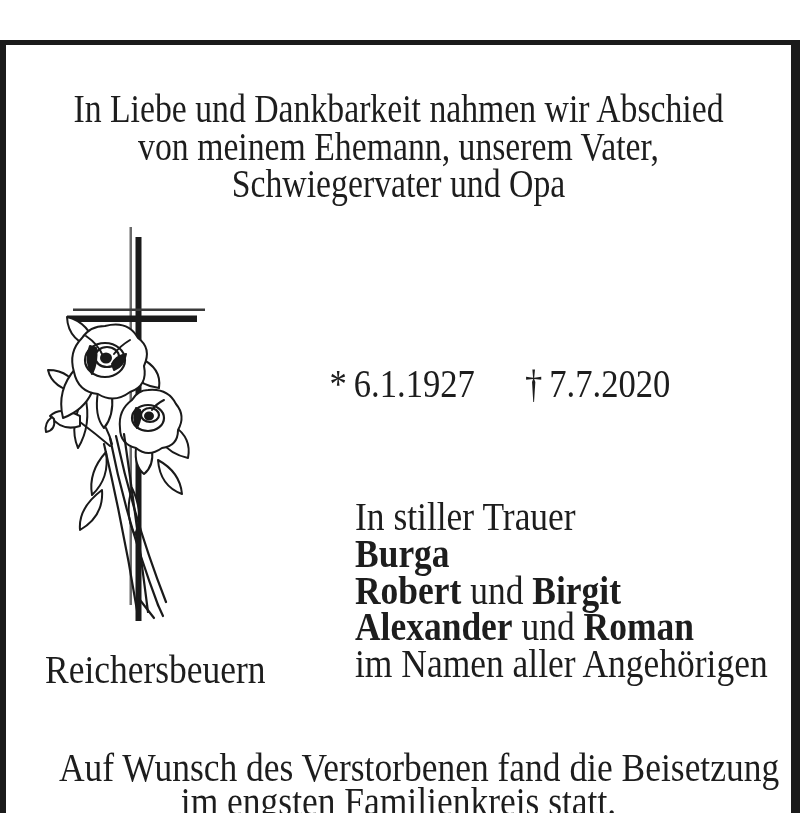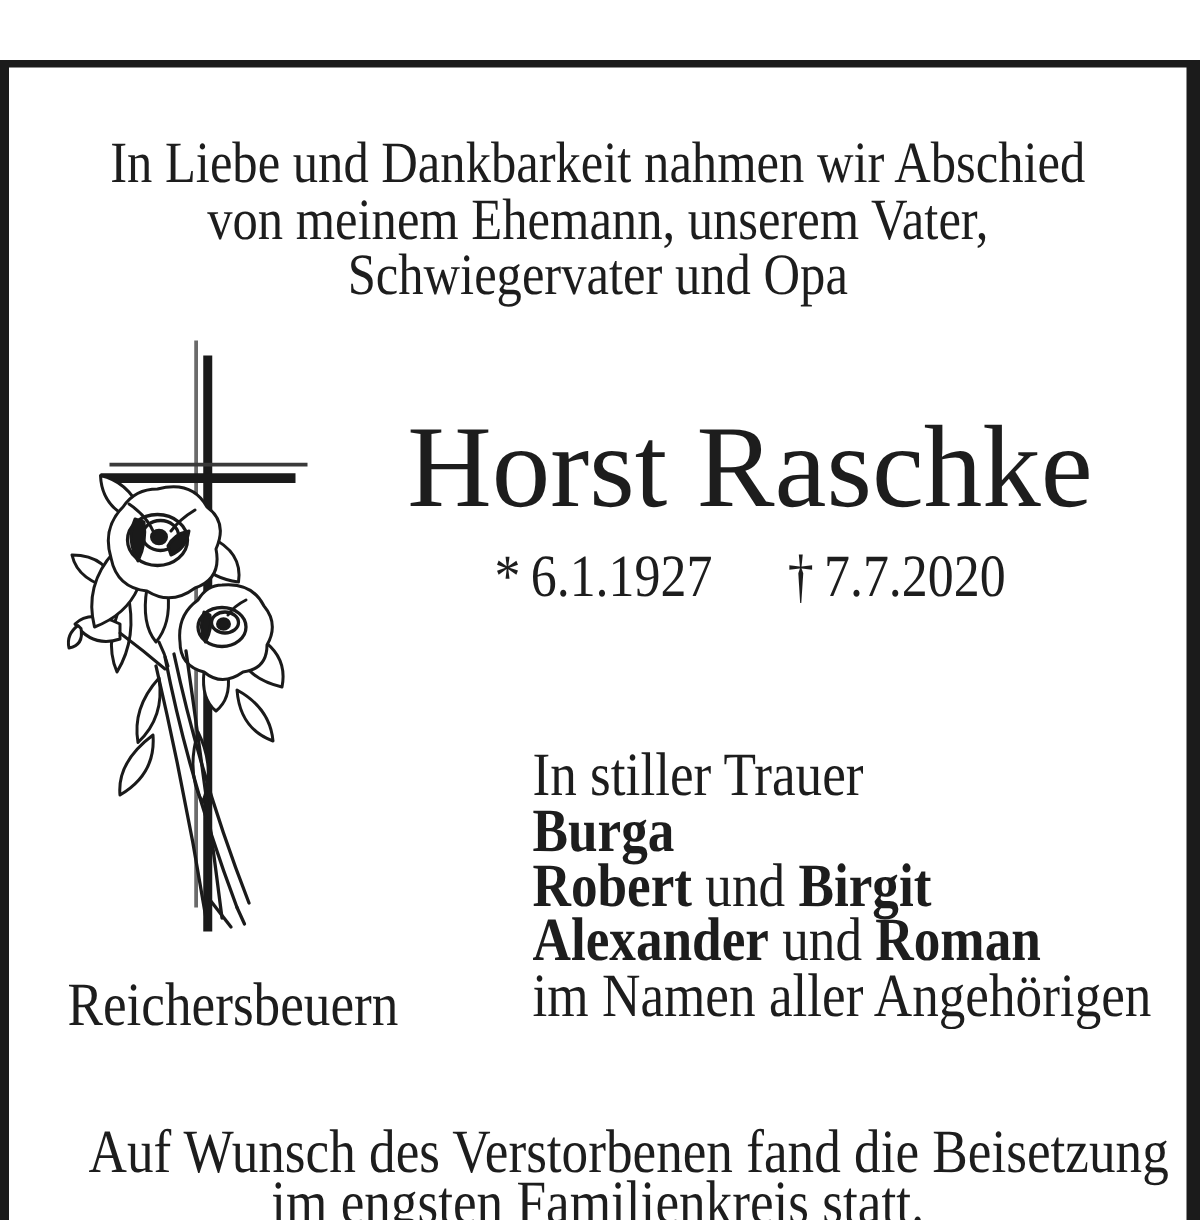--- a/index.html
+++ b/index.html
@@ -142,21 +142,20 @@
 
       <path d="M70,218 Q86,300 118,385" fill="none" stroke-width="2.2"></path>
       <path d="M76,216 Q94,300 126,382" fill="none" stroke-width="2.2"></path>
       <path d="M84,214 Q96,298 108,392" fill="none" stroke-width="2.2"></path>
       <path d="M64,224 Q84,310 98,396" fill="none" stroke-width="2.2"></path>
       <path d="M100,380 L114,398" fill="none" stroke-width="2.2"></path>
       <path d="M118,385 L123,396" fill="none" stroke-width="2.2"></path>
     </g>
   </svg>
 
-  <div class="name">Horst Raschke</div>
 
   <div class="dates">
     <span class="birth"><span class="sym">*</span><span>6.1.1927</span></span><span class="death"><span class="sym">†</span><span>7.7.2020</span></span>
   </div>
 
   <div class="mourning">
     <div>In stiller Trauer</div>
     <div><span class="b">Burga</span></div>
     <div><span class="b">Robert</span><span> und </span><span class="b">Birgit</span></div>
     <div><span class="b">Alexander</span><span> und </span><span class="b">Roman</span></div>

